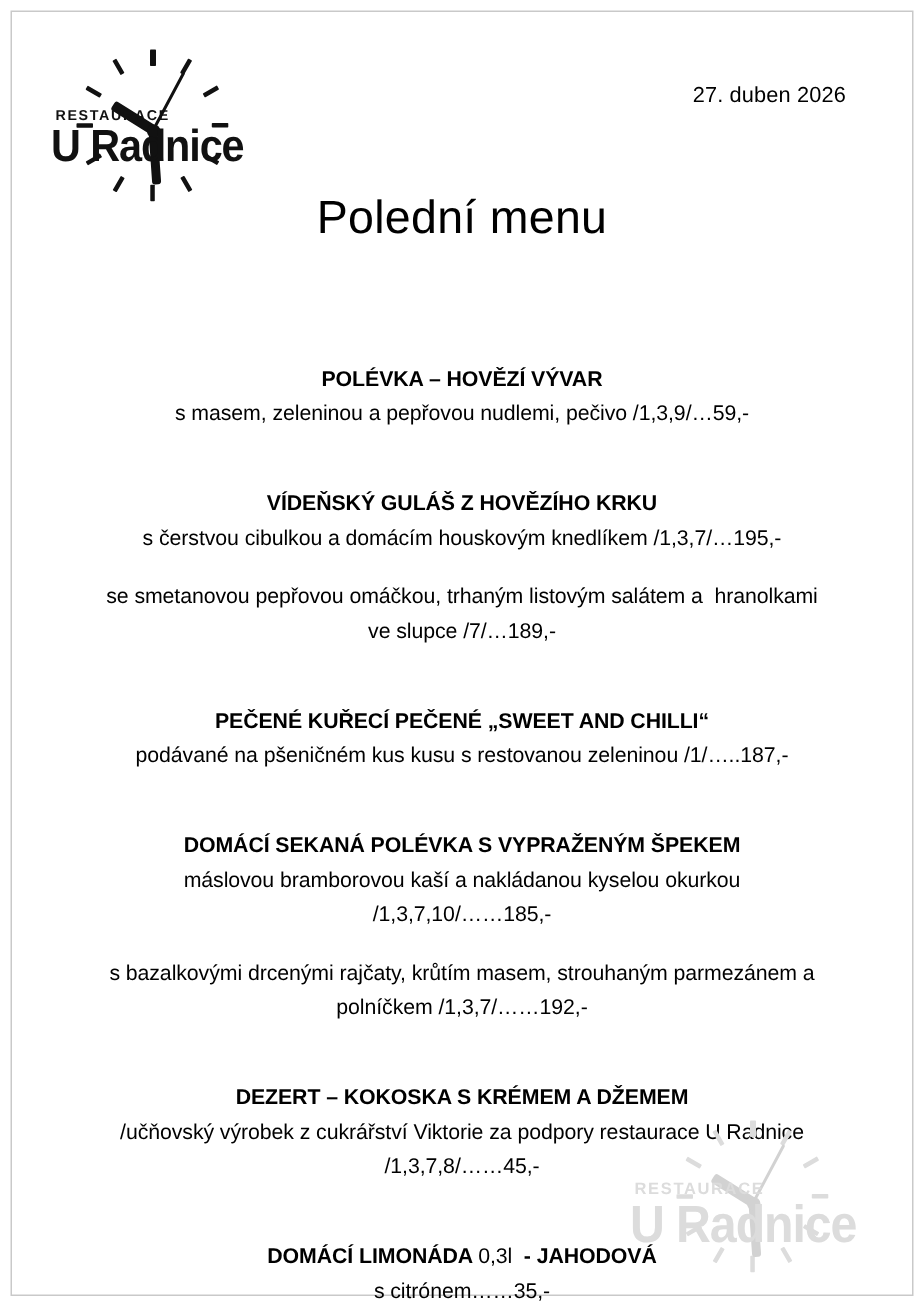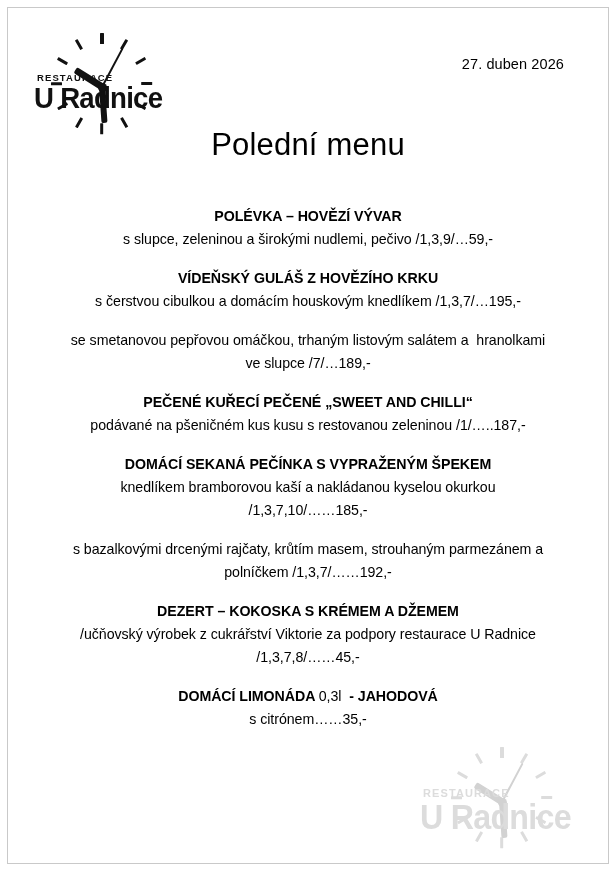--- a/index.html
+++ b/index.html
@@ -169,20 +169,21 @@
     width: 572px;
     text-align: center;
   }
   .menu-item { margin-bottom: 16px; }
   .item-name {
     font-size: 14.2px;
     font-weight: bold;
     line-height: 23px;
     letter-spacing: -0.05px;
     white-space: pre;
+    margin-top: 37px;
   }
   .item-name .reg { font-weight: normal; text-align: center; }
   .item-desc {
     font-size: 14.2px;
     font-weight: normal;
     line-height: 23px;
     letter-spacing: -0.05px;
     white-space: pre-wrap;
   }
 </style>
@@ -218,37 +219,37 @@
     </div>
   </div>
 
   <div class="date">27. duben 2026</div>
 
   <div class="title">Polední menu</div>
 
   <div class="menu">
       <div class="menu-item">
         <div class="item-name">POLÉVKA – HOVĚZÍ VÝVAR</div>
-        <div class="item-desc">s slupce, zeleninou a širokými nudlemi, pečivo /1,3,9/…59,-</div>
+        <div class="item-desc">s masem, zeleninou a pepřovou nudlemi, pečivo /1,3,9/…59,-</div>
       </div>
       <div class="menu-item">
         <div class="item-name">VÍDEŇSKÝ GULÁŠ Z HOVĚZÍHO KRKU</div>
         <div class="item-desc">s čerstvou cibulkou a domácím houskovým knedlíkem /1,3,7/…195,-</div>
       </div>
       <div class="menu-item">
         <div class="item-desc">se smetanovou pepřovou omáčkou, trhaným listovým salátem a  hranolkami
 ve slupce /7/…189,-</div>
       </div>
       <div class="menu-item">
         <div class="item-name">PEČENÉ KUŘECÍ PEČENÉ „SWEET AND CHILLI“</div>
         <div class="item-desc">podávané na pšeničném kus kusu s restovanou zeleninou /1/…..187,-</div>
       </div>
       <div class="menu-item">
-        <div class="item-name">DOMÁCÍ SEKANÁ PEČÍNKA S VYPRAŽENÝM ŠPEKEM</div>
-        <div class="item-desc">knedlíkem bramborovou kaší a nakládanou kyselou okurkou
+        <div class="item-name">DOMÁCÍ SEKANÁ POLÉVKA S VYPRAŽENÝM ŠPEKEM</div>
+        <div class="item-desc">máslovou bramborovou kaší a nakládanou kyselou okurkou
 /1,3,7,10/……185,-</div>
       </div>
       <div class="menu-item">
         <div class="item-desc">s bazalkovými drcenými rajčaty, krůtím masem, strouhaným parmezánem a
 polníčkem /1,3,7/……192,-</div>
       </div>
       <div class="menu-item">
         <div class="item-name">DEZERT – KOKOSKA S KRÉMEM A DŽEMEM</div>
         <div class="item-desc">/učňovský výrobek z cukrářství Viktorie za podpory restaurace U Radnice
 /1,3,7,8/……45,-</div>

